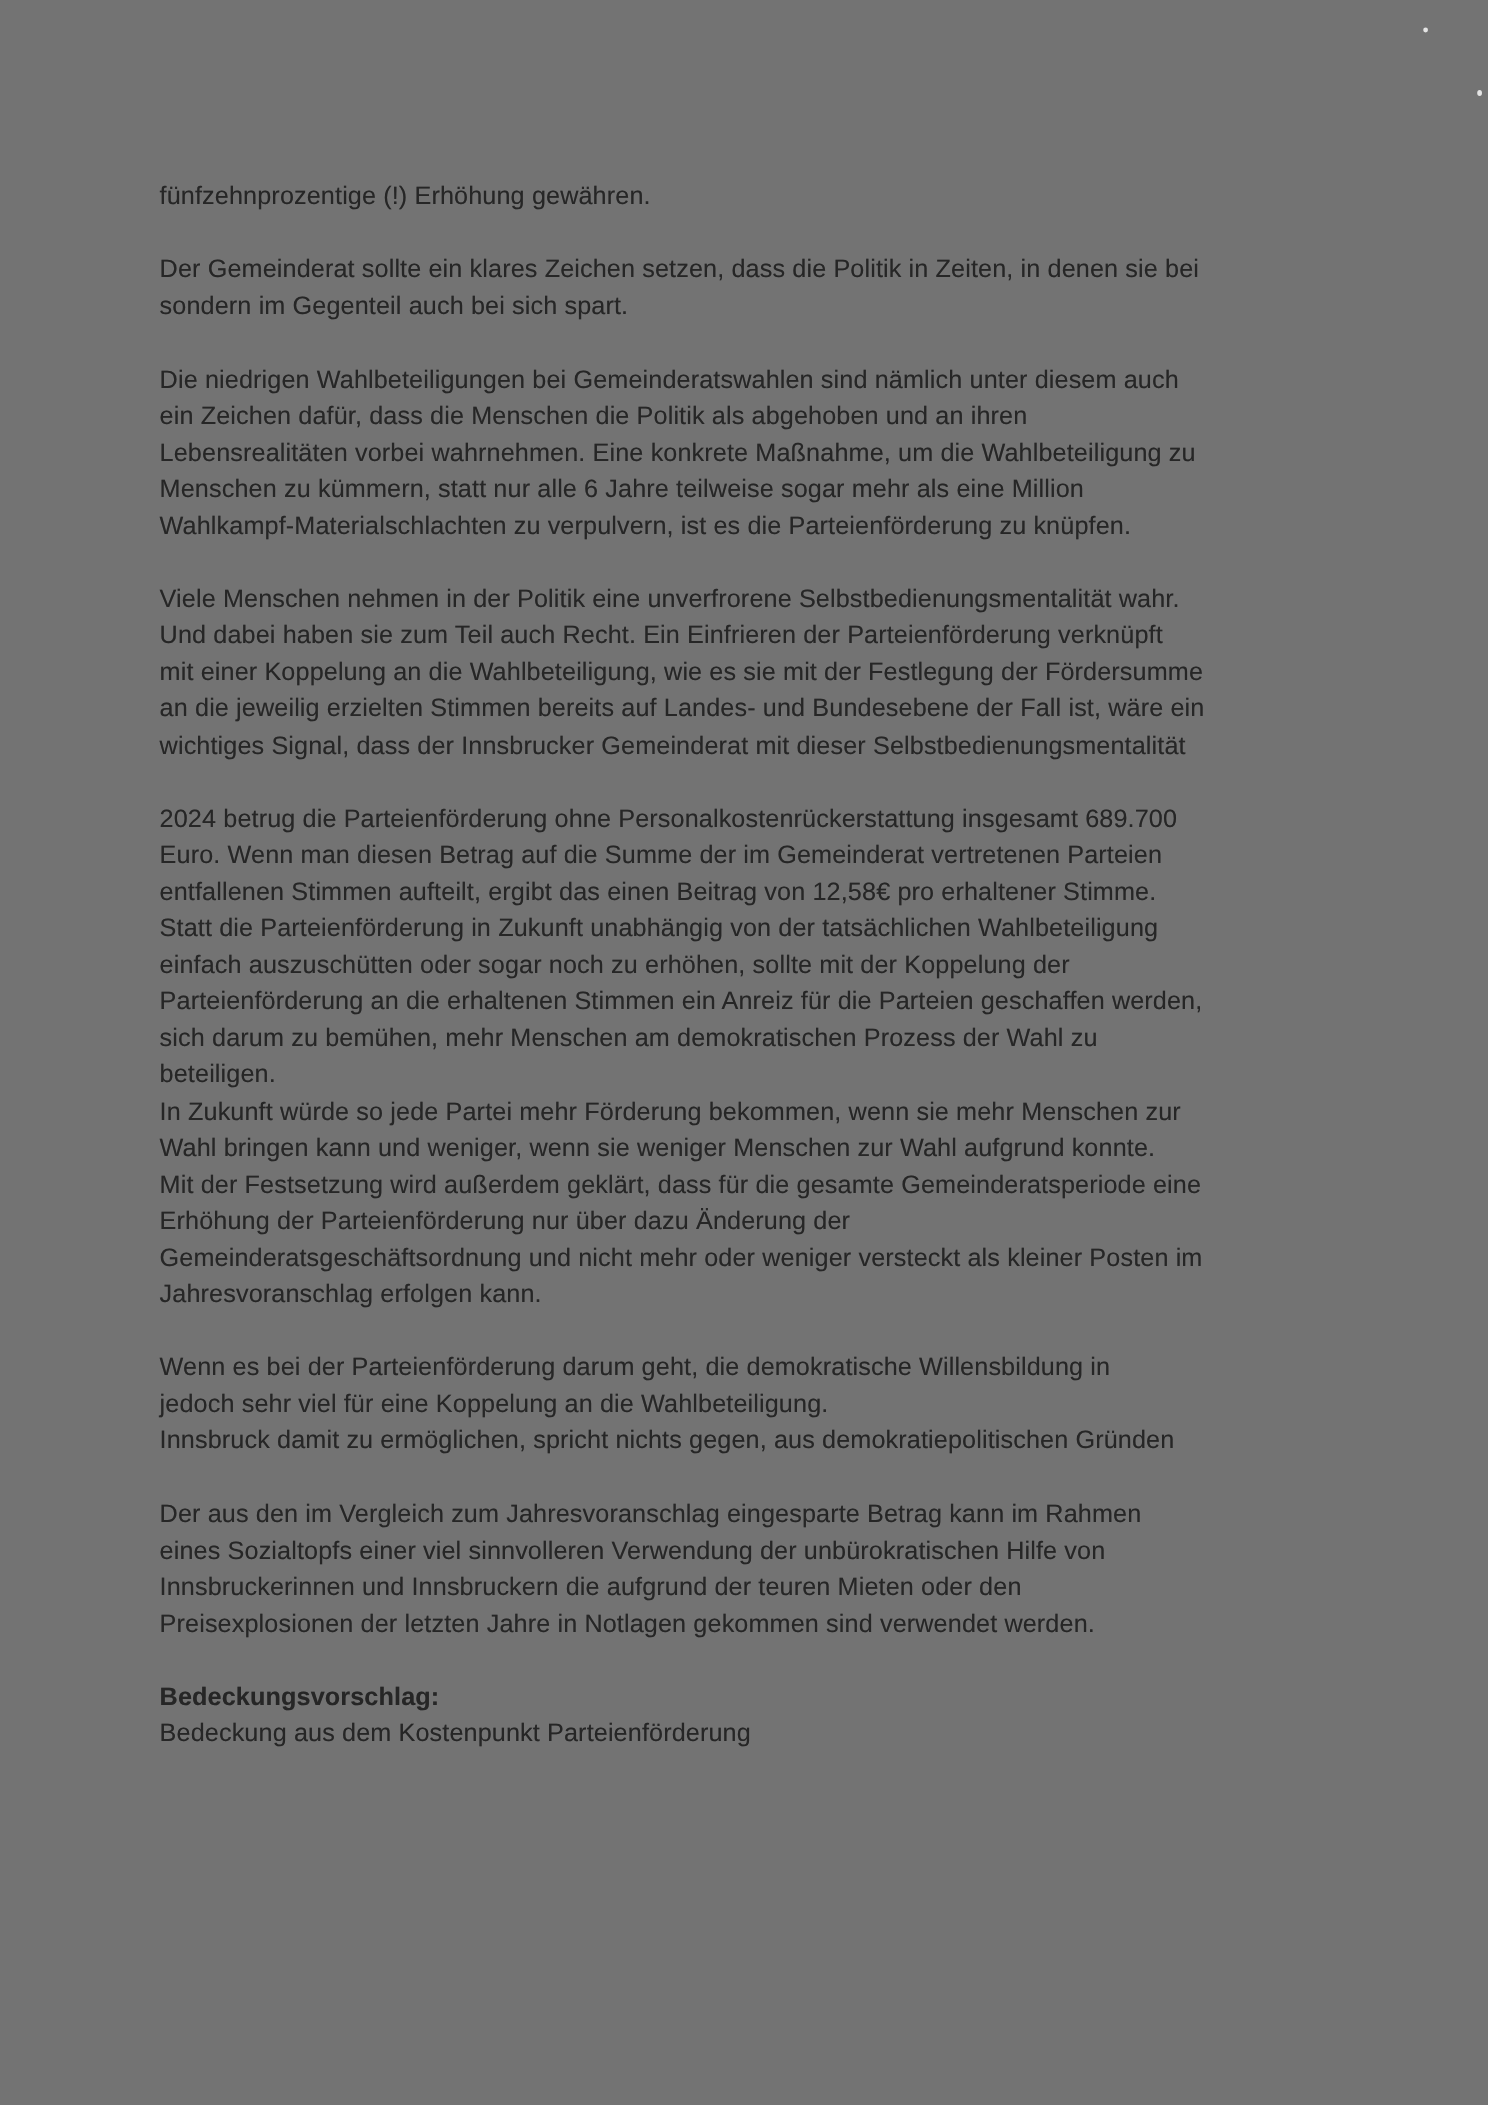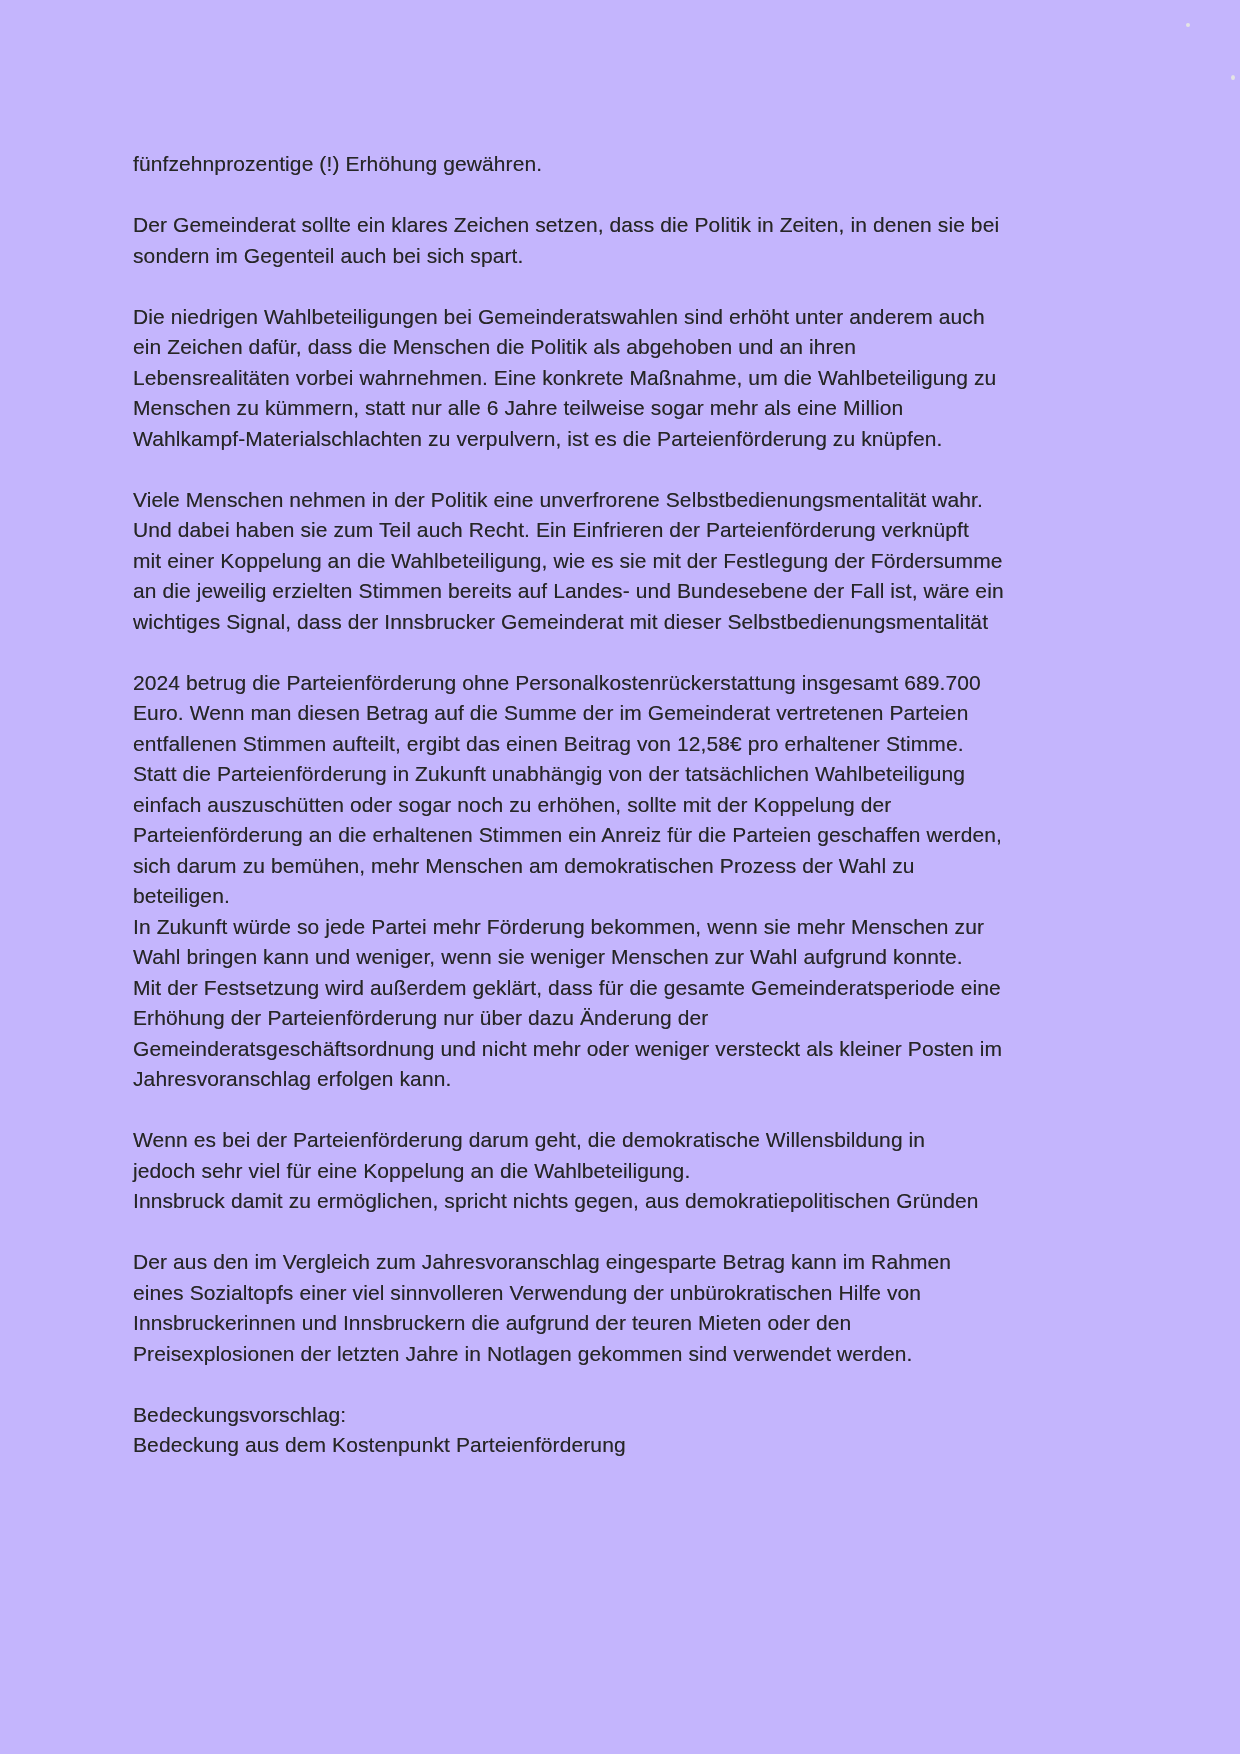--- a/index.html
+++ b/index.html
@@ -5,21 +5,21 @@
 <style>
   html, body {
     margin: 0;
     padding: 0;
     background: #ffffff;
   }
   .page {
     position: relative;
     width: 1240px;
     height: 1754px;
-    background: #c4b5fd;
+    background: #737373;
     overflow: hidden;
     font-family: "Liberation Sans", sans-serif;
   }
   .doc-body {
     position: absolute;
     left: 133px;
     top: 149px;
     width: 1005px;
     color: #262626;
     font-size: 21px;
@@ -31,21 +31,21 @@
   .paragraph {
     margin: 0 0 30.5px 0;
   }
   .paragraph:last-child {
     margin-bottom: 0;
   }
   .line {
     white-space: pre;
   }
   .line.heading {
-    font-weight: normal;
+    font-weight: bold;
   }
   
   .artifact {
     position: absolute;
     background: #e4e4e4;
     border-radius: 50%;
   }
   .artifact.a1 { left: 1186px; top: 23px;  width: 4px; height: 4px; }
   .artifact.a2 { left: 1231px; top: 75px;  width: 4px; height: 5px; }
 </style>
@@ -55,21 +55,21 @@
 <div class="page">
   <div class="doc-body">
       <div class="paragraph">
         <div class="line">fünfzehnprozentige (!) Erhöhung gewähren.</div>
       </div>
       <div class="paragraph">
         <div class="line">Der Gemeinderat sollte ein klares Zeichen setzen, dass die Politik in Zeiten, in denen sie bei</div>
         <div class="line">sondern im Gegenteil auch bei sich spart.</div>
       </div>
       <div class="paragraph">
-        <div class="line">Die niedrigen Wahlbeteiligungen bei Gemeinderatswahlen sind erhöht unter anderem auch</div>
+        <div class="line">Die niedrigen Wahlbeteiligungen bei Gemeinderatswahlen sind nämlich unter diesem auch</div>
         <div class="line">ein Zeichen dafür, dass die Menschen die Politik als abgehoben und an ihren</div>
         <div class="line">Lebensrealitäten vorbei wahrnehmen. Eine konkrete Maßnahme, um die Wahlbeteiligung zu</div>
         <div class="line">Menschen zu kümmern, statt nur alle 6 Jahre teilweise sogar mehr als eine Million</div>
         <div class="line">Wahlkampf-Materialschlachten zu verpulvern, ist es die Parteienförderung zu knüpfen.</div>
       </div>
       <div class="paragraph">
         <div class="line">Viele Menschen nehmen in der Politik eine unverfrorene Selbstbedienungsmentalität wahr.</div>
         <div class="line">Und dabei haben sie zum Teil auch Recht. Ein Einfrieren der Parteienförderung verknüpft</div>
         <div class="line">mit einer Koppelung an die Wahlbeteiligung, wie es sie mit der Festlegung der Fördersumme</div>
         <div class="line">an die jeweilig erzielten Stimmen bereits auf Landes- und Bundesebene der Fall ist, wäre ein</div>

